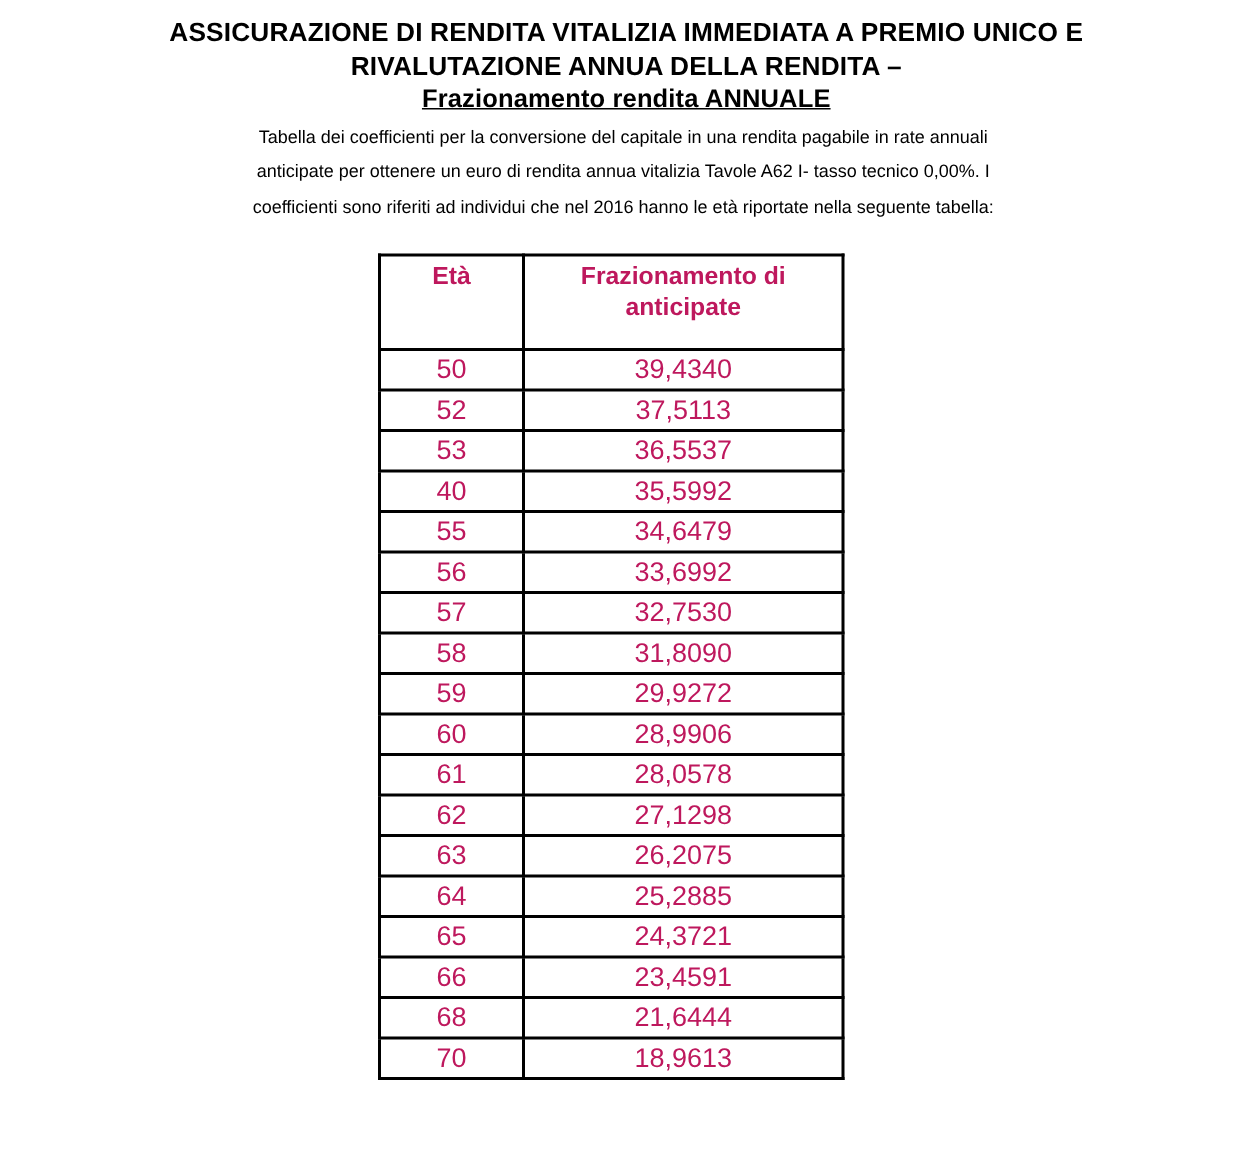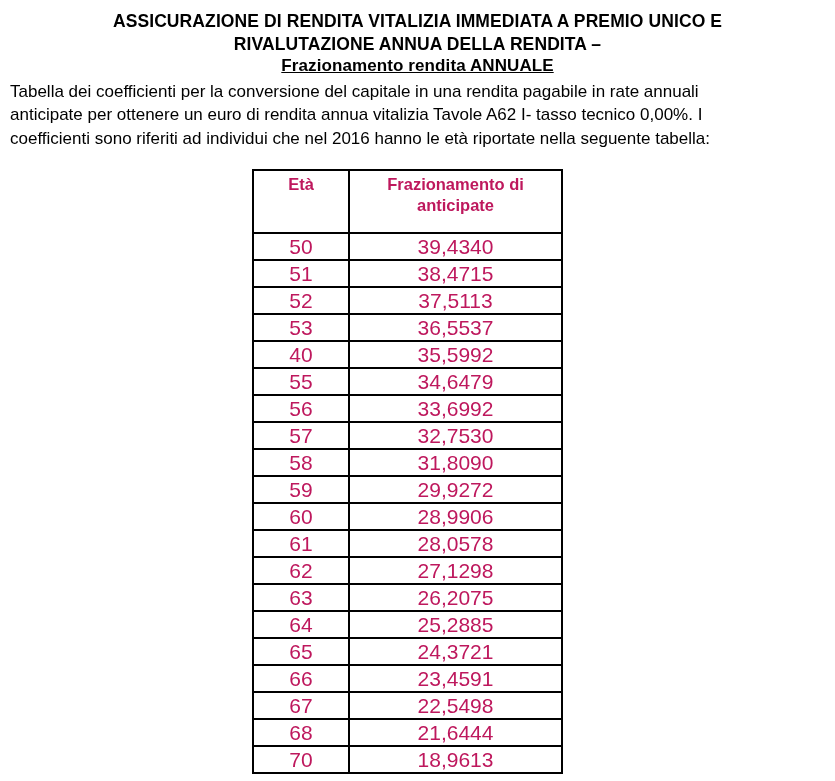--- a/index.html
+++ b/index.html
@@ -38,23 +38,23 @@
   }
   .doc-heading .line-3 {
     font-size: 17px;
     text-decoration: underline;
   }
 
   
   .intro {
     margin: 0;
     padding: 2px 14px 0 10px;
-    font-size: 17px;
+    font-size: 12px;
     line-height: 23.5px;
-    text-align: left;
+    text-align: center;
     color: #000;
   }
   .intro .p-line {
     display: block;
     white-space: nowrap;
   }
   .intro .p-line-1 { text-indent: 0px; }
 
   
   .table-wrap {
@@ -85,21 +85,21 @@
     height: 58px;
     padding: 3px 2px 0 2px;
     vertical-align: top;
   }
   table.coeff thead th.age-head {
     vertical-align: top;
   }
   table.coeff tbody td {
     height: 25px;
     font-weight: normal;
-    font-size: 21px;
+    font-size: 18px;
     line-height: 25px;
     border-top-width: 2px;
     border-bottom-width: 2px;
   }
   table.coeff tbody tr td.age-cell { }
   table.coeff tbody tr td.val-cell { }
   .head-l2 { display: block; }
 </style>
 </head>
 <body>
@@ -132,24 +132,20 @@
             <span class="head-l2">anticipate</span>
           </th>
         </tr>
       </thead>
       <tbody id="table-body">
           <tr>
             <td class="age-cell">50</td>
             <td class="val-cell">39,4340</td>
           </tr>
           <tr>
-            <td class="age-cell">51</td>
-            <td class="val-cell">38,4715</td>
-          </tr>
-          <tr>
             <td class="age-cell">52</td>
             <td class="val-cell">37,5113</td>
           </tr>
           <tr>
             <td class="age-cell">53</td>
             <td class="val-cell">36,5537</td>
           </tr>
           <tr>
             <td class="age-cell">40</td>
             <td class="val-cell">35,5992</td>
@@ -194,24 +190,20 @@
             <td class="age-cell">64</td>
             <td class="val-cell">25,2885</td>
           </tr>
           <tr>
             <td class="age-cell">65</td>
             <td class="val-cell">24,3721</td>
           </tr>
           <tr>
             <td class="age-cell">66</td>
             <td class="val-cell">23,4591</td>
-          </tr>
-          <tr>
-            <td class="age-cell">67</td>
-            <td class="val-cell">22,5498</td>
           </tr>
           <tr>
             <td class="age-cell">68</td>
             <td class="val-cell">21,6444</td>
           </tr>
           <tr>
             <td class="age-cell">70</td>
             <td class="val-cell">18,9613</td>
           </tr>
         </tbody>

